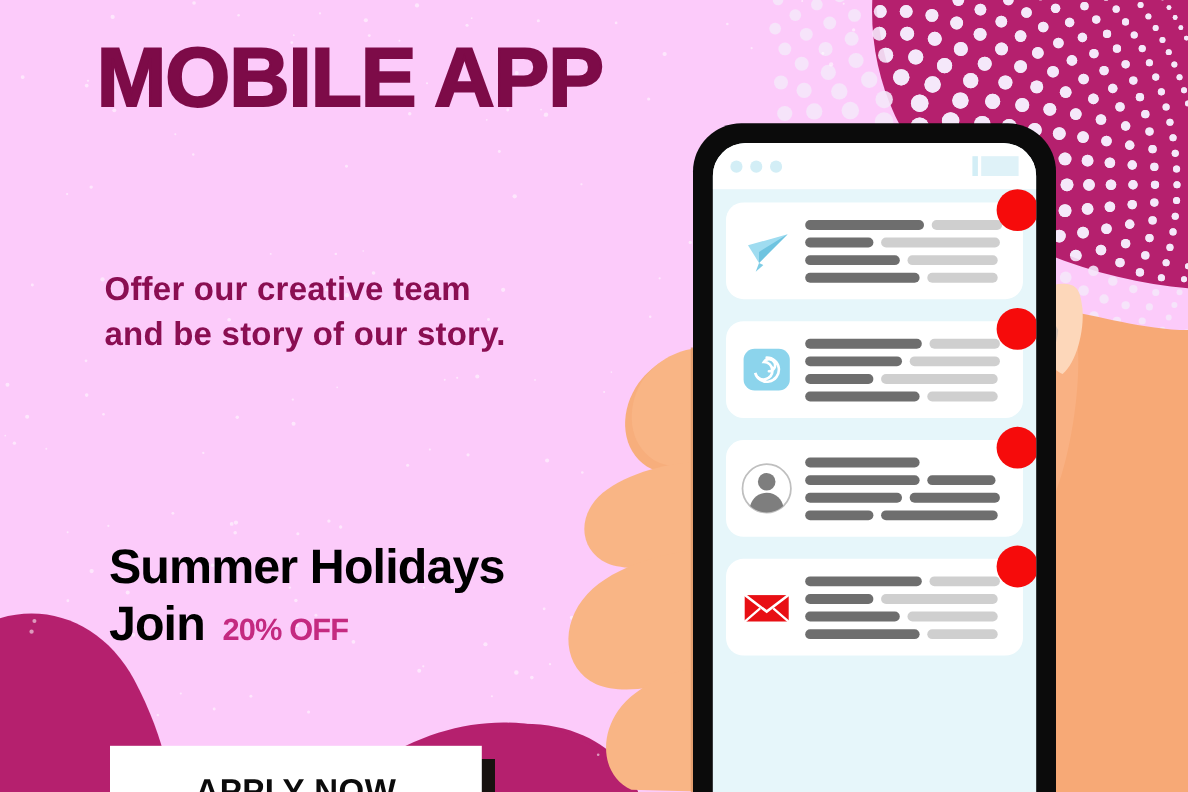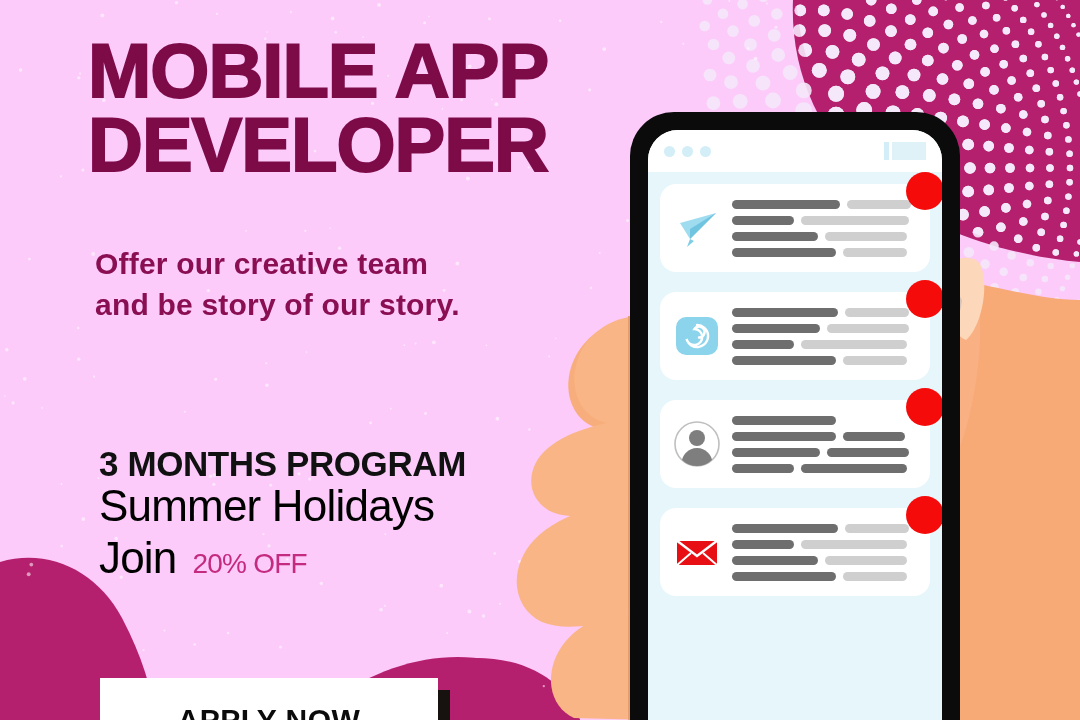--- a/index.html
+++ b/index.html
@@ -46,24 +46,24 @@
 
   .program {
     position:absolute; left:99px; top:444px;
     color:#111111;
     font-weight:bold;
     font-size:35px;
     letter-spacing:-0.4px;
   }
 
   .offer {
-    position:absolute; left:99px; top:480px;
+    position:absolute; left:99px; top:490px;
     width:470px;
     color:#000000;
-    font-weight:normal;
+    font-weight:bold;
     font-size:44px;
     line-height:1.18;
     letter-spacing:-0.8px;
   }
   .offer .line2 { display:block; white-space:nowrap; }
   .offer .pct { color:#C42A80; margin-left:16px; font-size:28px; }
 
   
   .cta-shadow {
     position:absolute; left:112px; top:690px;
@@ -1158,29 +1158,27 @@
         <circle cx="529.4" cy="429.5" r="1.17"></circle>
         <circle cx="560.1" cy="20.8" r="1.21"></circle>
         <circle cx="683.3" cy="43.8" r="0.99"></circle>
         <circle cx="208.3" cy="290.7" r="1.66"></circle>
         <circle cx="729.3" cy="1.0" r="0.89"></circle>
       </g>
   </svg>
 
   <div class="headline">
     <span>MOBILE APP</span>
-    <span class="l2">DEVELOPER</span>
   </div>
 
   <div class="subhead">
     <span>Offer  our creative team</span>
     <span class="s2">and be story of our story.</span>
   </div>
 
-  <div class="program">3 MONTHS PROGRAM</div>
 
   <div class="offer">
     <span>Summer Holidays</span>
     <span class="line2">
       <span>Join</span><span class="pct">20% OFF</span>
     </span>
   </div>
 
   <svg class="hand-svg" viewBox="0 0 1080 720">
 

